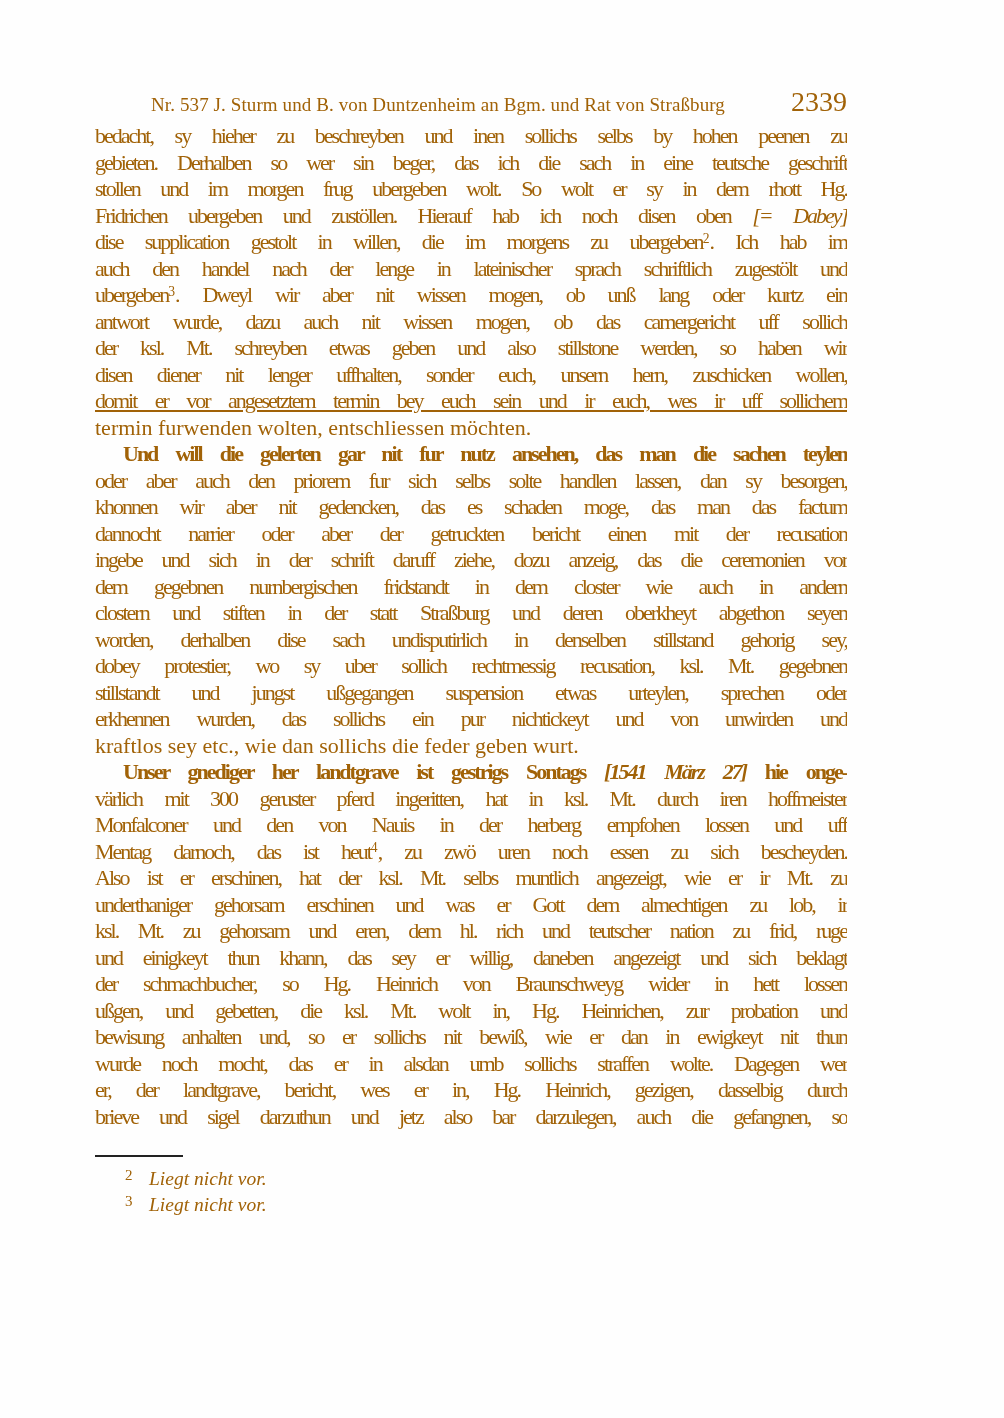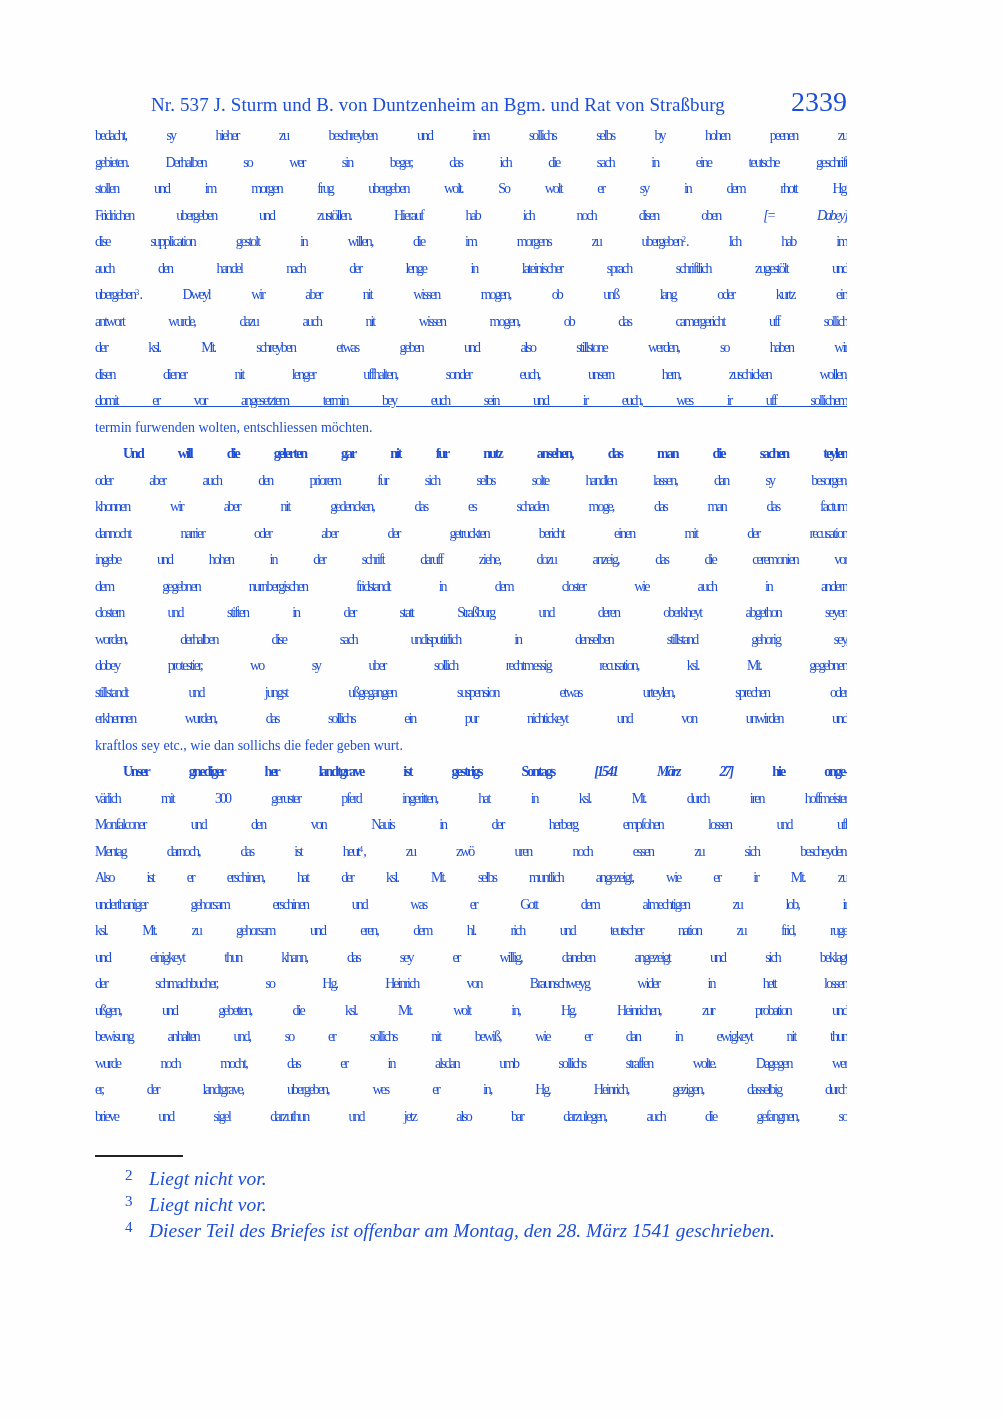--- a/index.html
+++ b/index.html
@@ -3,21 +3,21 @@
 <meta charset="utf-8">
 <style>
   html, body { margin: 0; padding: 0; }
   body { background: #e8e8e8; }
   .page {
     position: relative;
     width: 1004px;
     height: 1418px;
     margin: 0 auto;
     background: #fefefe;
-    color: #1d4ed8;
+    color: #a16207;
     font-family: "Liberation Serif", "DejaVu Serif", serif;
     overflow: hidden;
   }
   .content {
     position: absolute;
     left: 95px;
     top: 86px;
     width: 752px;
   }
   header.running-head {
@@ -35,21 +35,21 @@
   .page-number {
     font-size: 28px;
     margin-left: 10px;
   }
   main.body-text {
     margin-top: 7px;
   }
   .line {
     height: 26.5px;
     line-height: 26.5px;
-    font-size: 14px;
+    font-size: 22px;
     overflow: hidden;
     text-align: left;
   }
   .line.j { text-align: justify; }
   .line.j::after {
     content: "";
     display: inline-block;
     width: 100%;
     height: 0;
   }
@@ -107,46 +107,45 @@
         <div class="line j" style="letter-spacing: -2px;"><span>ubergeben</span><span class="sup">3</span><span>. Dweyl wir aber nit wissen mogen, ob unß lang oder kurtz ein</span></div>
         <div class="line j" style="letter-spacing: -2px;"><span>antwort wurde, dazu auch nit wissen mogen, ob das camergericht uff sollich</span></div>
         <div class="line j" style="letter-spacing: -2px;"><span>der ksl. Mt. schreyben etwas geben und also stillstone werden, so haben wir</span></div>
         <div class="line j" style="letter-spacing: -2px;"><span>disen diener nit lenger uffhalten, sonder euch, unsern hern, zuschicken wollen,</span></div>
         <div class="line j" style="letter-spacing: -2px; text-decoration: underline;"><span>domit er vor angesetztem termin bey euch sein und ir euch, wes ir uff sollichem</span></div>
         <div class="line" style=""><span>termin furwenden wolten, entschliessen möchten.</span></div>
         <div class="line j indent" style="letter-spacing: -2px;"><span>Und will die gelerten gar nit fur nutz ansehen, das man die sachen teylen</span></div>
         <div class="line j" style="letter-spacing: -2px;"><span>oder aber auch den priorem fur sich selbs solte handlen lassen, dan sy besorgen,</span></div>
         <div class="line j" style="letter-spacing: -2px;"><span>khonnen wir aber nit gedencken, das es schaden moge, das man das factum</span></div>
         <div class="line j" style="letter-spacing: -2px;"><span>dannocht narrier oder aber der getruckten bericht einen mit der recusation</span></div>
-        <div class="line j" style="letter-spacing: -2px;"><span>ingebe und hohen in der schrift daruff ziehe, dozu anzeig, das die ceremonien vor</span></div>
+        <div class="line j" style="letter-spacing: -2px;"><span>ingebe und sich in der schrift daruff ziehe, dozu anzeig, das die ceremonien vor</span></div>
         <div class="line j" style="letter-spacing: -2px;"><span>dem gegebnen nurnbergischen fridstandt in dem closter wie auch in andern</span></div>
         <div class="line j" style="letter-spacing: -2px;"><span>clostern und stiften in der statt Straßburg und deren oberkheyt abgethon seyen</span></div>
         <div class="line j" style="letter-spacing: -2px;"><span>worden, derhalben dise sach undisputirlich in denselben stillstand gehorig sey,</span></div>
         <div class="line j" style="letter-spacing: -2px;"><span>dobey protestier, wo sy uber sollich rechtmessig recusation, ksl. Mt. gegebnen</span></div>
         <div class="line j" style="letter-spacing: -2px;"><span>stillstandt und jungst ußgegangen suspension etwas urteylen, sprechen oder</span></div>
         <div class="line j" style="letter-spacing: -2px;"><span>erkhennen wurden, das sollichs ein pur nichtickeyt und von unwirden und</span></div>
         <div class="line" style=""><span>kraftlos sey etc., wie dan sollichs die feder geben wurt.</span></div>
         <div class="line j indent" style="letter-spacing: -2px;"><span>Unser gnediger her landtgrave ist gestrigs Sontags </span><span class="it">[1541 März 27]</span><span> hie onge-</span></div>
         <div class="line j" style="letter-spacing: -2px;"><span>värlich mit 300 geruster pferd ingeritten, hat in ksl. Mt. durch iren hoffmeister</span></div>
         <div class="line j" style="letter-spacing: -2px;"><span>Monfalconer und den von Nauis in der herberg empfohen lossen und uff</span></div>
         <div class="line j" style="letter-spacing: -2px;"><span>Mentag darnoch, das ist heut</span><span class="sup">4</span><span>, zu zwö uren noch essen zu sich bescheyden.</span></div>
         <div class="line j" style="letter-spacing: -2px;"><span>Also ist er erschinen, hat der ksl. Mt. selbs muntlich angezeigt, wie er ir Mt. zu</span></div>
         <div class="line j" style="letter-spacing: -2px;"><span>underthaniger gehorsam erschinen und was er Gott dem almechtigen zu lob, ir</span></div>
         <div class="line j" style="letter-spacing: -2px;"><span>ksl. Mt. zu gehorsam und eren, dem hl. rich und teutscher nation zu frid, ruge</span></div>
         <div class="line j" style="letter-spacing: -2px;"><span>und einigkeyt thun khann, das sey er willig, daneben angezeigt und sich beklagt</span></div>
         <div class="line j" style="letter-spacing: -2px;"><span>der schmachbucher, so Hg. Heinrich von Braunschweyg wider in hett lossen</span></div>
         <div class="line j" style="letter-spacing: -2px;"><span>ußgen, und gebetten, die ksl. Mt. wolt in, Hg. Heinrichen, zur probation und</span></div>
         <div class="line j" style="letter-spacing: -2px;"><span>bewisung anhalten und, so er sollichs nit bewiß, wie er dan in ewigkeyt nit thun</span></div>
         <div class="line j" style="letter-spacing: -2px;"><span>wurde noch mocht, das er in alsdan umb sollichs straffen wolte. Dagegen wer</span></div>
-        <div class="line j" style="letter-spacing: -2px;"><span>er, der landtgrave, ubergeben, wes er in, Hg. Heinrich, gezigen, dasselbig durch</span></div>
+        <div class="line j" style="letter-spacing: -2px;"><span>er, der landtgrave, bericht, wes er in, Hg. Heinrich, gezigen, dasselbig durch</span></div>
         <div class="line j" style="letter-spacing: -2px;"><span>brieve und sigel darzuthun und jetz also bar darzulegen, auch die gefangnen, so</span></div>
       </main>
 
     <div class="fn-rule"></div>
 
     <section class="footnotes" id="footnotes">
         <div class="footnote"><span class="fn-num">2</span><span class="fn-text">Liegt nicht vor.</span></div>
         <div class="footnote"><span class="fn-num">3</span><span class="fn-text">Liegt nicht vor.</span></div>
-        <div class="footnote"><span class="fn-num">4</span><span class="fn-text">Dieser Teil des Briefes ist offenbar am Montag, den 28. März 1541 geschrieben.</span></div>
       </section>
 
   </div>
 </div>
 
 </body></html>

